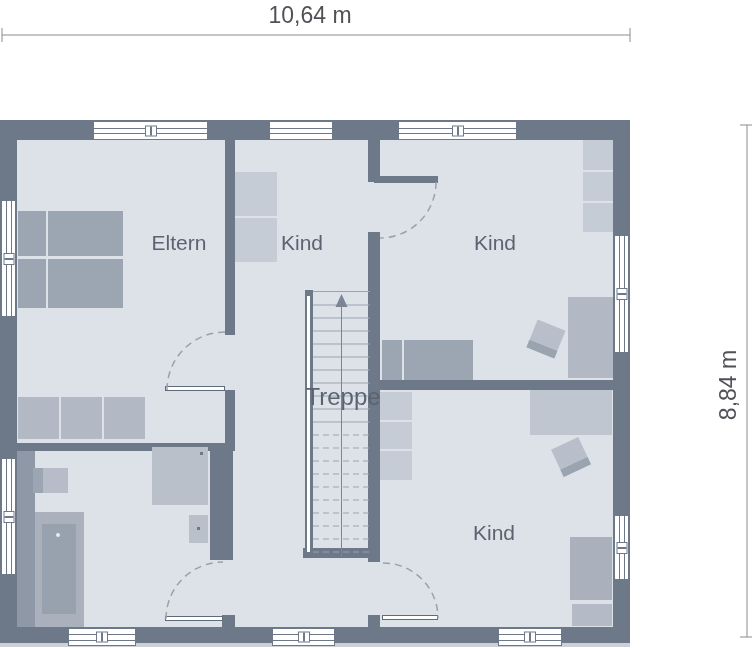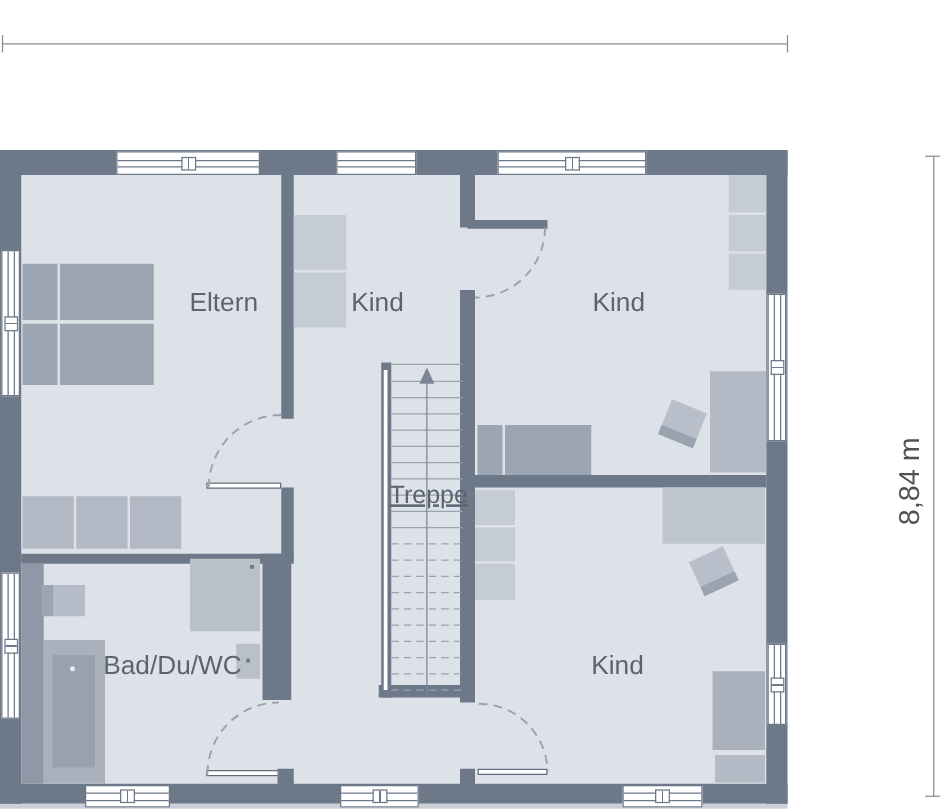--- a/index.html
+++ b/index.html
@@ -206,19 +206,19 @@
       <line x1="630" y1="28" x2="630" y2="42"></line>
       <line x1="747" y1="125" x2="747" y2="637"></line>
       <line x1="740" y1="125" x2="752" y2="125"></line>
       <line x1="740" y1="637" x2="752" y2="637"></line>
     </g>
   </svg>
 
   <div class="room-label" style="left:179px;top:243px;">Eltern</div>
   <div class="room-label" style="left:302px;top:243px;">Kind</div>
   <div class="room-label" style="left:495px;top:243px;">Kind</div>
-  <div class="room-label" style="left:343px;top:397px;font-size:20px;text-decoration:underline;">Treppe</div>
-  <div class="room-label" style="left:138px;top:533px;">Bad/Du/WC</div>
+  <div class="room-label" style="left:343px;top:397px;font-size:24px;">Treppe</div>
   <div class="room-label" style="left:494px;top:533px;">Kind</div>
 
+  <div class="dim-text" style="left:310px;top:15px;transform:translate(-50%,-50%);">10,64 m</div>
   <div class="dim-text" style="left:728px;top:385px;transform:translate(-50%,-50%) rotate(-90deg);">8,84 m</div>
 
 </div>
 
 </body></html>

